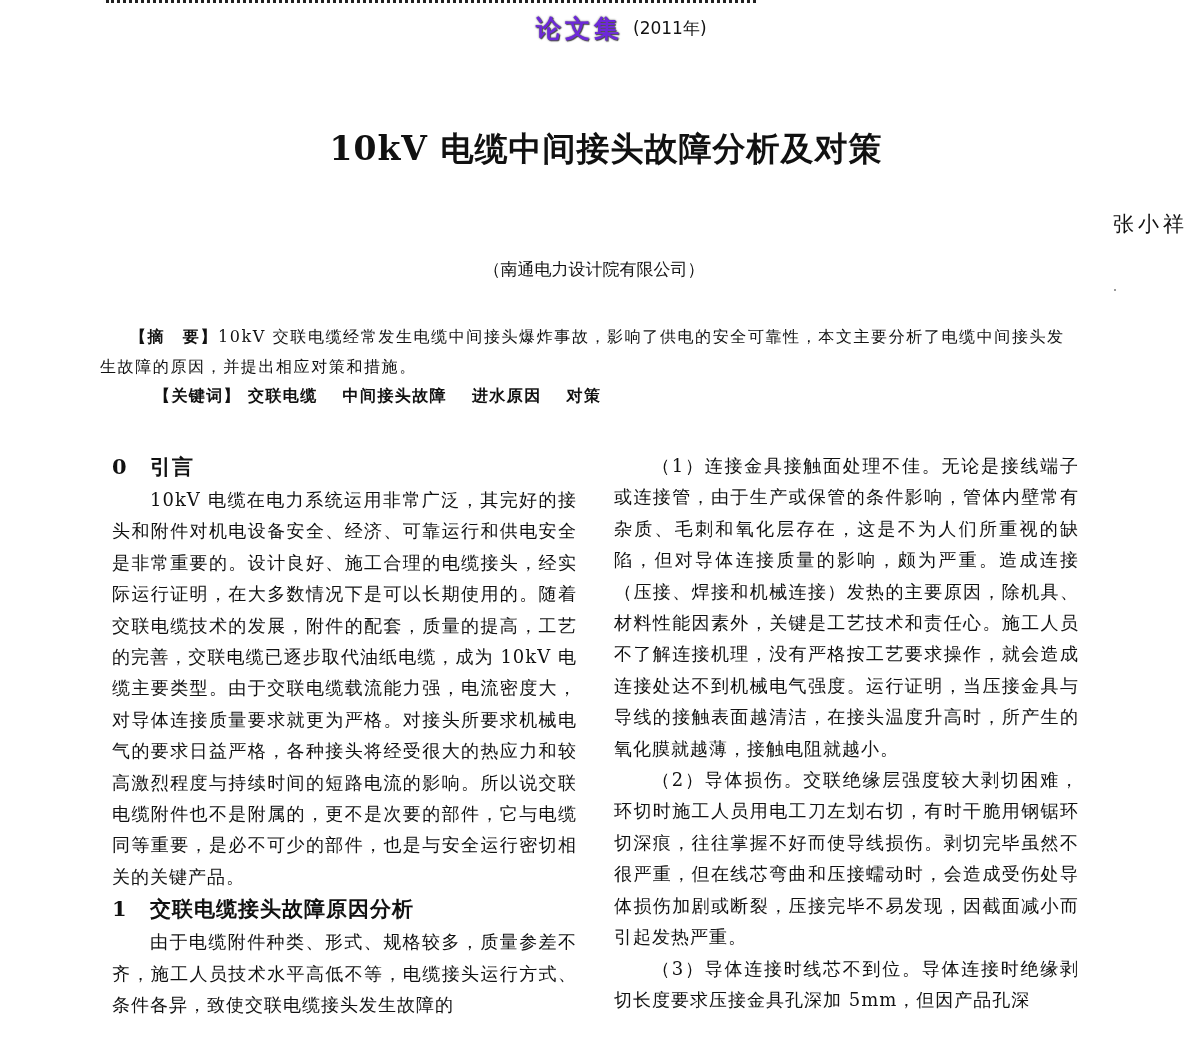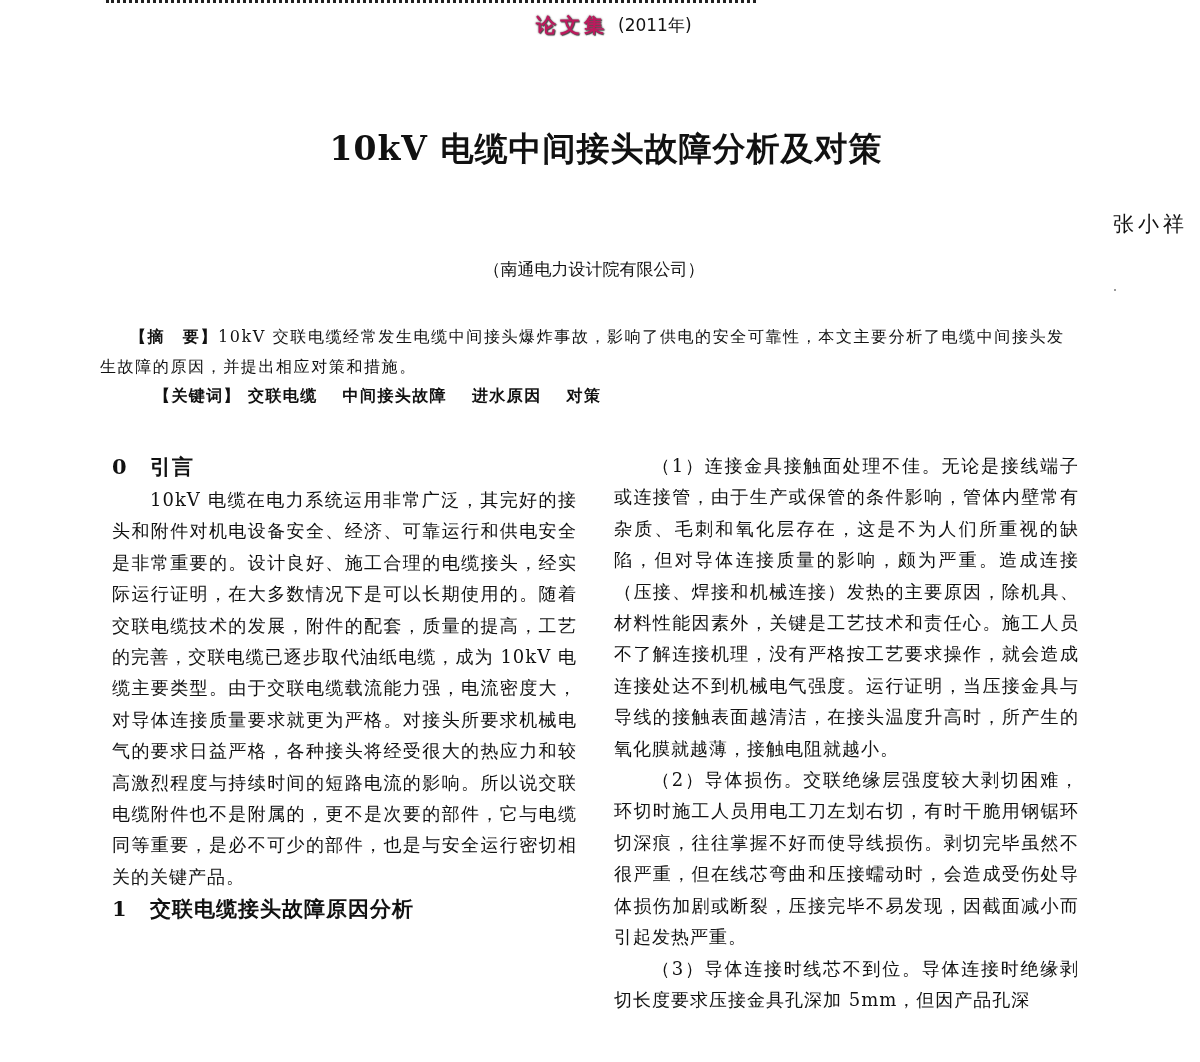--- a/index.html
+++ b/index.html
@@ -11,22 +11,22 @@
   }
   .top-rule {
     position: absolute; left: 106px; top: 0; width: 650px; height: 0;
     border-top: 3px dotted #222;
   }
   .header-mark {
     position: absolute; left: 536px; top: 12px;
     font-size: 19px; display: flex; align-items: center; gap: 10px;
   }
   .header-mark .blob {
-    font-weight: bold; font-size: 20px; letter-spacing: 4px;
-    color: #be185d; text-shadow: 0 0 2px #555, 1px 1px 1px #444;
+    font-weight: bold; font-size: 25px; letter-spacing: 4px;
+    color: #6d28d9; text-shadow: 0 0 2px #555, 1px 1px 1px #444;
   }
   .header-mark .year { font-family: "DejaVu Sans", sans-serif; font-size: 17px; text-align: center; }
   .title {
     position: absolute; left: 0; width: 1188px; top: 127px;
     text-align: center; font-size: 33px; font-weight: bold; letter-spacing: 1px; padding-left: 12px;
   }
   .author {
     position: absolute; left: 0; width: 1188px; top: 210px;
     text-align: right; font-size: 21px; letter-spacing: 4px;
   }
@@ -86,19 +86,20 @@
 <div class="dot"></div>
 
 <div class="col left">
   <h2 class="sec">
     <span class="num">0</span><span>引言</span>
   </h2>
   <p class="ind">10kV 电缆在电力系统运用非常广泛，其完好的接头和附件对机电设备安全、经济、可靠运行和供电安全是非常重要的。设计良好、施工合理的电缆接头，经实际运行证明，在大多数情况下是可以长期使用的。随着交联电缆技术的发展，附件的配套，质量的提高，工艺的完善，交联电缆已逐步取代油纸电缆，成为 10kV 电缆主要类型。由于交联电缆载流能力强，电流密度大，对导体连接质量要求就更为严格。对接头所要求机械电气的要求日益严格，各种接头将经受很大的热应力和较高激烈程度与持续时间的短路电流的影响。所以说交联电缆附件也不是附属的，更不是次要的部件，它与电缆同等重要，是必不可少的部件，也是与安全运行密切相关的关键产品。</p>
   <h2 class="sec">
     <span class="num">1</span><span>交联电缆接头故障原因分析</span>
   </h2>
+  <p class="ind">由于电缆附件种类、形式、规格较多，质量参差不齐，施工人员技术水平高低不等，电缆接头运行方式、条件各异，致使交联电缆接头发生故障的</p>
 </div>
 
 <div class="col right">
   <p class="ind">（1）连接金具接触面处理不佳。无论是接线端子或连接管，由于生产或保管的条件影响，管体内壁常有杂质、毛刺和氧化层存在，这是不为人们所重视的缺陷，但对导体连接质量的影响，颇为严重。造成连接（压接、焊接和机械连接）发热的主要原因，除机具、材料性能因素外，关键是工艺技术和责任心。施工人员不了解连接机理，没有严格按工艺要求操作，就会造成连接处达不到机械电气强度。运行证明，当压接金具与导线的接触表面越清洁，在接头温度升高时，所产生的氧化膜就越薄，接触电阻就越小。</p>
   <p class="ind">（2）导体损伤。交联绝缘层强度较大剥切困难，环切时施工人员用电工刀左划右切，有时干脆用钢锯环切深痕，往往掌握不好而使导线损伤。剥切完毕虽然不很严重，但在线芯弯曲和压接蠕动时，会造成受伤处导体损伤加剧或断裂，压接完毕不易发现，因截面减小而引起发热严重。</p>
   <p class="ind">（3）导体连接时线芯不到位。导体连接时绝缘剥切长度要求压接金具孔深加 5mm，但因产品孔深</p>
 </div>
 
 </body></html>

